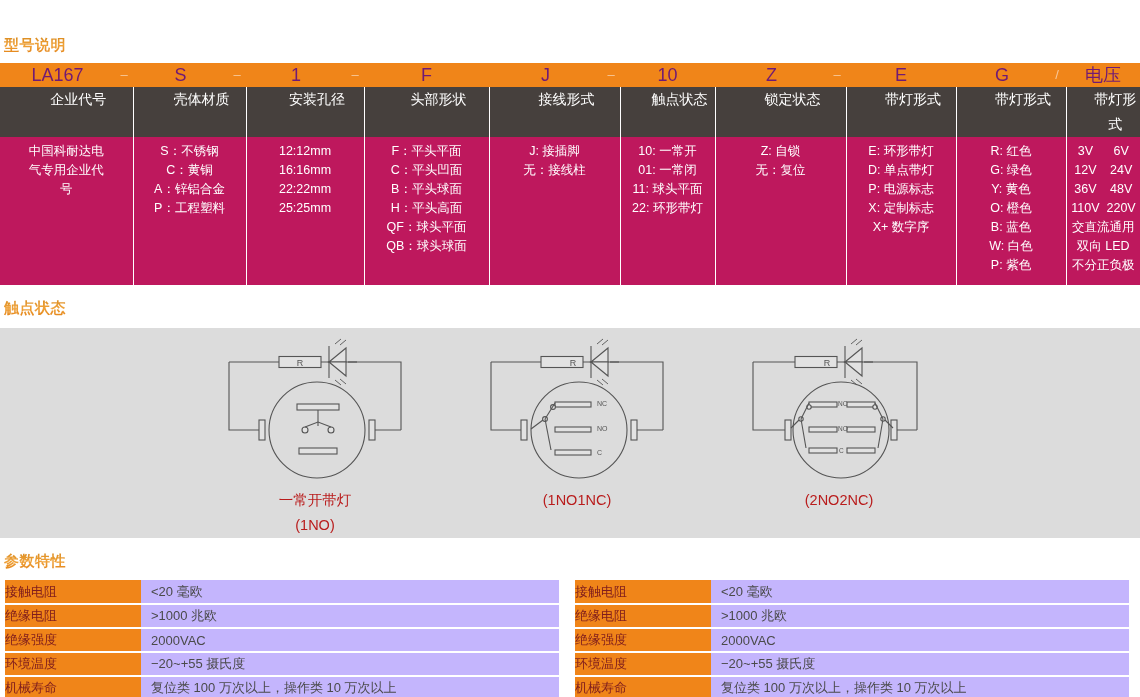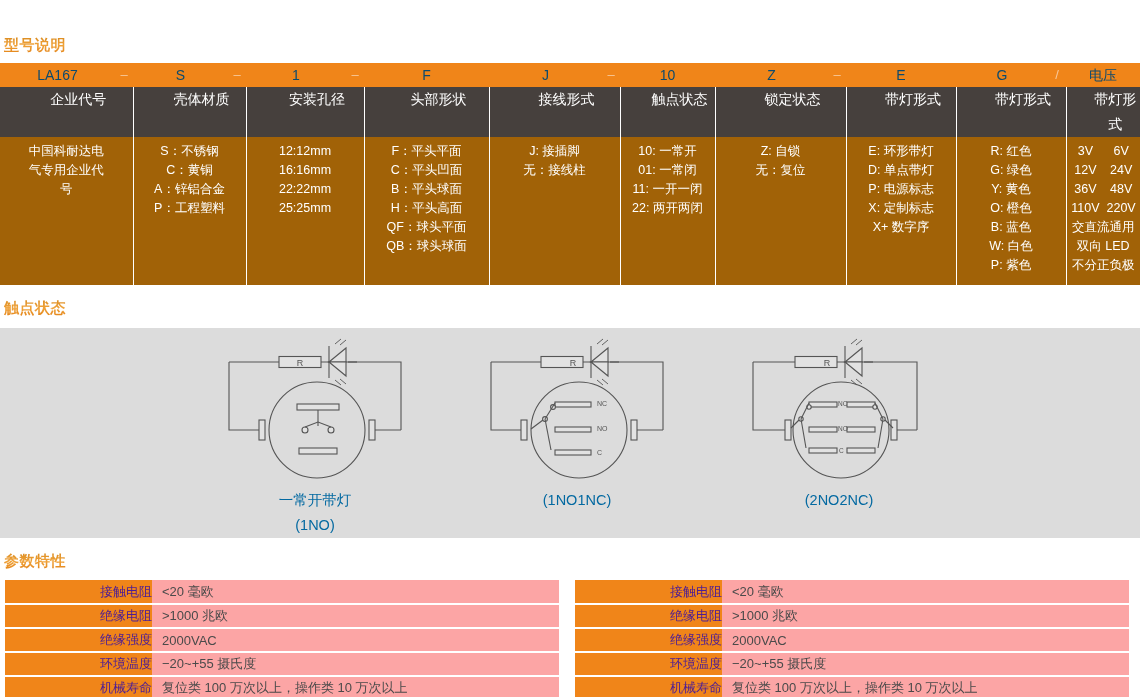--- a/index.html
+++ b/index.html
@@ -28,22 +28,22 @@
   
   .model-table {
     width: 1140px;
     border-collapse: collapse;
     table-layout: fixed;
   }
   .model-table td { padding: 0; vertical-align: top; }
 
   .row-code td {
     background: #F08519;
-    color: #0c4a6e;
-    font-size: 14px;
+    color: #701a75;
+    font-size: 18px;
     text-align: center;
     height: 24px;
     line-height: 24px;
     font-weight: normal;
   }
   .row-code td.sep {
     color: #F8C89A;
     font-size: 13px;
   }
 
@@ -53,21 +53,21 @@
     font-size: 14px;
     text-align: center;
     height: 25px;
     line-height: 25px;
     border-right: 1px solid #FFFFFF;
     padding-left: 24px;
   }
   .row-title td:last-child { border-right: none; }
 
   .row-body td {
-    background: #a16207;
+    background: #be185d;
     color: #FFFFFF;
     font-size: 12.5px;
     line-height: 19px;
     text-align: center;
     padding: 5px 3px 10px 3px;
     height: 143px;
     vertical-align: top;
     border-right: 1px solid #FFFFFF;
   }
   .row-body td:last-child { border-right: none; }
@@ -91,48 +91,48 @@
     justify-content: flex-start;
     align-items: flex-start;
     padding-left: 205px;
     padding-top: 8px;
     gap: 42px;
   }
   .diagram-cell { width: 220px; text-align: center; }
   .diagram-cell svg { display: block; margin: 0 auto; }
   .diagram-caption {
     font-size: 14.5px;
-    color: #0369a1;
+    color: #b91c1c;
     line-height: 21px;
     margin-top: 4px;
   }
 
   
   .params-wrap {
     display: flex;
     gap: 16px;
     padding: 0 0 0 5px;
   }
   .param-table {
     border-collapse: collapse;
     table-layout: fixed;
     width: 554px;
   }
   .param-table tr { height: 24px; }
   .param-table td.label {
-    width: 147px;
+    width: 136px;
     background: #F08519;
-    color: #4c1d95;
+    color: #7f1d1d;
     font-size: 13px;
-    text-align: right;
+    text-align: left;
     border-bottom: 2px solid #FFFFFF;
     height: 24px;
   }
   .param-table td.value {
-    background: #fca5a5;
+    background: #c4b5fd;
     color: #4A4A4A;
     font-size: 13px;
     padding-left: 10px;
     border-bottom: 2px solid #FFFFFF;
     height: 24px;
   }
 </style>
 </head>
 <body>
 
@@ -221,22 +221,22 @@
         <div>QF：球头平面</div>
         <div>QB：球头球面</div>
       </td>
       <td colspan="2">
         <div>J: 接插脚</div>
         <div>无：接线柱</div>
       </td>
       <td colspan="1">
         <div>10: 一常开</div>
         <div>01: 一常闭</div>
-        <div>11: 一开一闭</div>
-        <div>22: 两开两闭</div>
+        <div>11: 球头平面</div>
+        <div>22: 环形带灯</div>
       </td>
       <td colspan="2">
         <div>Z: 自锁</div>
         <div>无：复位</div>
       </td>
       <td colspan="1">
         <div>E: 环形带灯</div>
         <div>D: 单点带灯</div>
         <div>P: 电源标志</div>
         <div>X: 定制标志</div>

